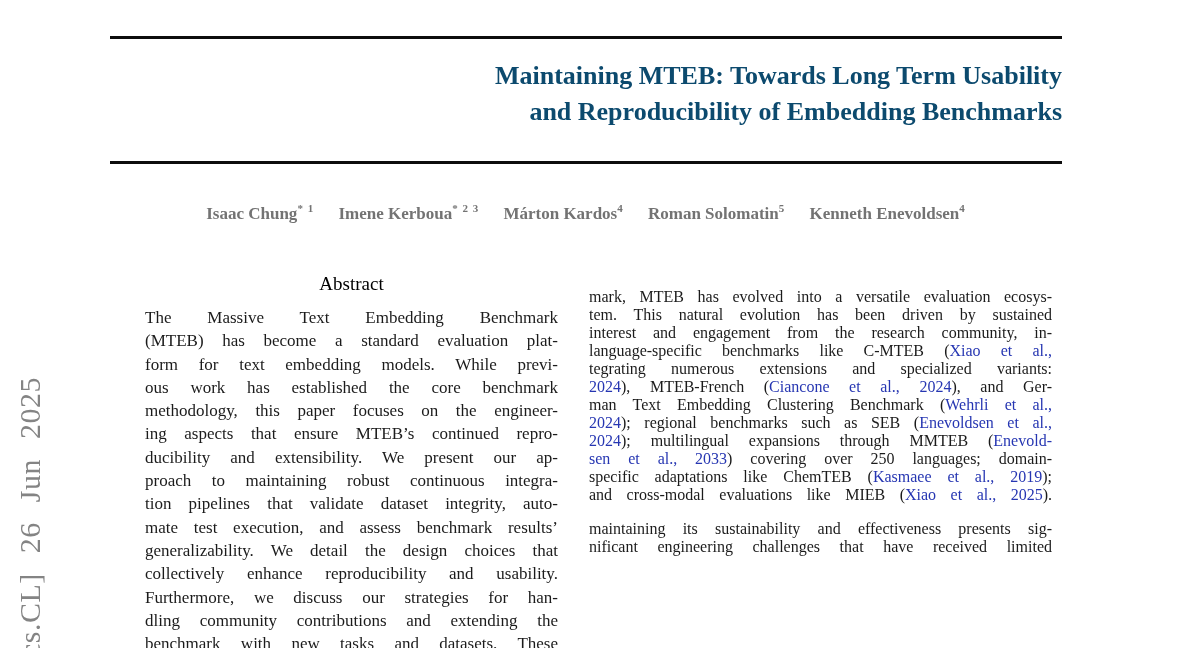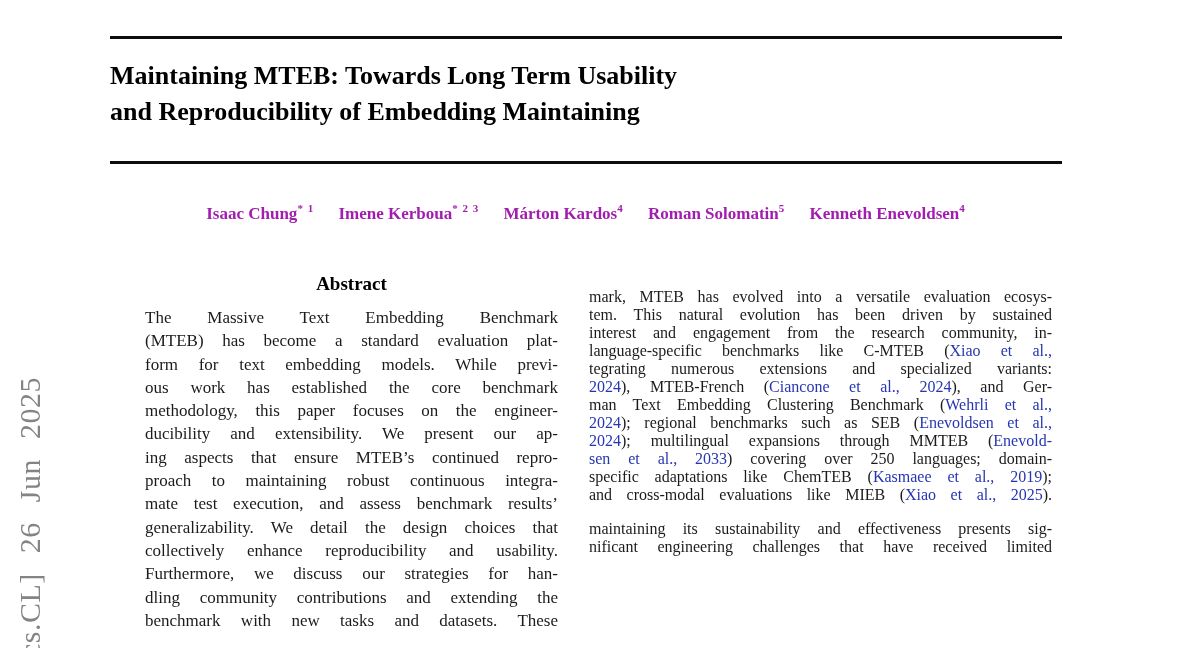--- a/index.html
+++ b/index.html
@@ -19,37 +19,37 @@
     background: #0d0d0d;
   }
   #rule-top { top: 36px; }
   #rule-mid { top: 161px; }
 
   #title-block {
     position: absolute;
     left: 110px;
     top: 58px;
     width: 952px;
-    text-align: left;
+    text-align: right;
     font-weight: bold;
     font-size: 26px;
     line-height: 36px;
-    color: #000000;
+    color: #0c4a6e;
   }
 
   #authors-row {
     position: absolute;
     left: 110px;
     top: 202px;
     width: 952px;
     text-align: center;
     font-weight: bold;
     font-size: 17px;
     line-height: 24px;
-    color: #a21caf;
+    color: #737373;
   }
   .author { margin: 0 10px; white-space: nowrap; }
   .author sup {
     font-weight: bold;
     font-size: 11px;
     vertical-align: super;
     line-height: 0;
     letter-spacing: 1px;
   }
 
@@ -66,21 +66,21 @@
     word-spacing: 12px;
     letter-spacing: 0.5px;
   }
 
   #abstract-heading {
     position: absolute;
     left: 145px;
     top: 272px;
     width: 413px;
     text-align: center;
-    font-weight: bold;
+    font-weight: normal;
     font-size: 19px;
     line-height: 24px;
     color: #000;
   }
 
   .colbody {
     font-size: 17px;
     line-height: 23.3px;
     color: var(--text, #1b1b1b);
   }
@@ -109,41 +109,42 @@
 </head>
 <body>
 
 <div class="rule" id="rule-top"></div>
 <div class="rule" id="rule-mid"></div>
 
 <div id="arxiv-label">cs.CL] 26 Jun 2025</div>
 
 <div id="title-block">
   <div>Maintaining MTEB: Towards Long Term Usability</div>
-  <div>and Reproducibility of Embedding Maintaining</div>
+  <div>and Reproducibility of Embedding Benchmarks</div>
 </div>
 
 <div id="authors-row">
   <span class="author"><span>Isaac Chung</span><sup>* 1</sup></span>
   <span class="author"><span>Imene Kerboua</span><sup>* 2 3</sup></span>
   <span class="author"><span>Márton Kardos</span><sup>4</sup></span>
   <span class="author"><span>Roman Solomatin</span><sup>5</sup></span>
   <span class="author"><span>Kenneth Enevoldsen</span><sup>4</sup></span>
 </div>
 
 <div id="abstract-heading">Abstract</div>
 <div id="abstract-body" class="colbody">
     <div class="tline"><span>The Massive Text Embedding Benchmark</span></div>
     <div class="tline"><span>(MTEB) has become a standard evaluation plat-</span></div>
     <div class="tline"><span>form for text embedding models.  While previ-</span></div>
     <div class="tline"><span>ous work has established the core benchmark</span></div>
     <div class="tline"><span>methodology, this paper focuses on the engineer-</span></div>
+    <div class="tline"><span>ing aspects that ensure MTEB’s continued repro-</span></div>
     <div class="tline"><span>ducibility and extensibility.  We present our ap-</span></div>
-    <div class="tline"><span>ing aspects that ensure MTEB’s continued repro-</span></div>
     <div class="tline"><span>proach to maintaining robust continuous integra-</span></div>
+    <div class="tline"><span>tion pipelines that validate dataset integrity, auto-</span></div>
     <div class="tline"><span>mate test execution, and assess benchmark results’</span></div>
     <div class="tline"><span>generalizability. We detail the design choices that</span></div>
     <div class="tline"><span>collectively enhance reproducibility and usability.</span></div>
     <div class="tline"><span>Furthermore, we discuss our strategies for han-</span></div>
     <div class="tline"><span>dling community contributions and extending the</span></div>
     <div class="tline"><span>benchmark with new tasks and datasets. These</span></div>
   </div>
 
 <div id="right-column">
   <div id="right-para-1">

